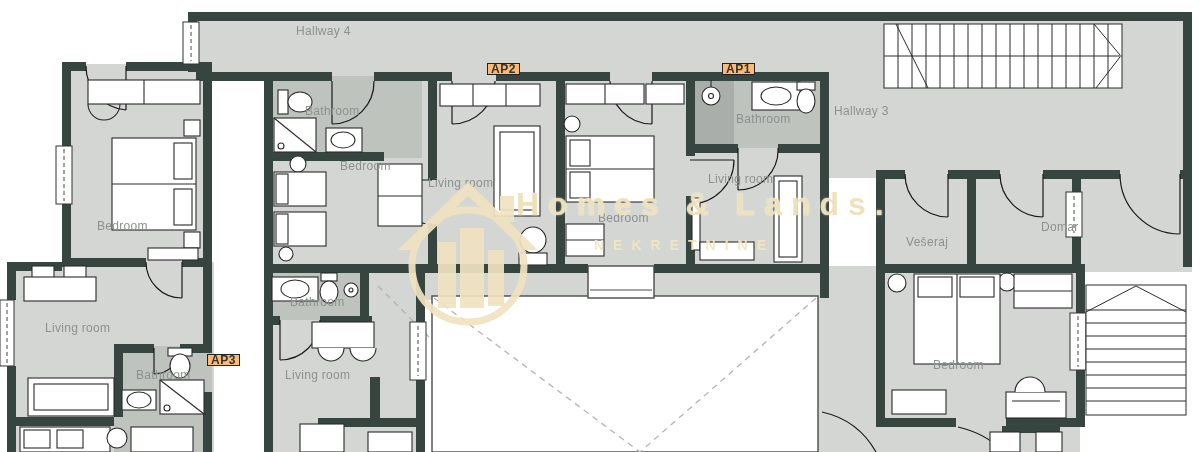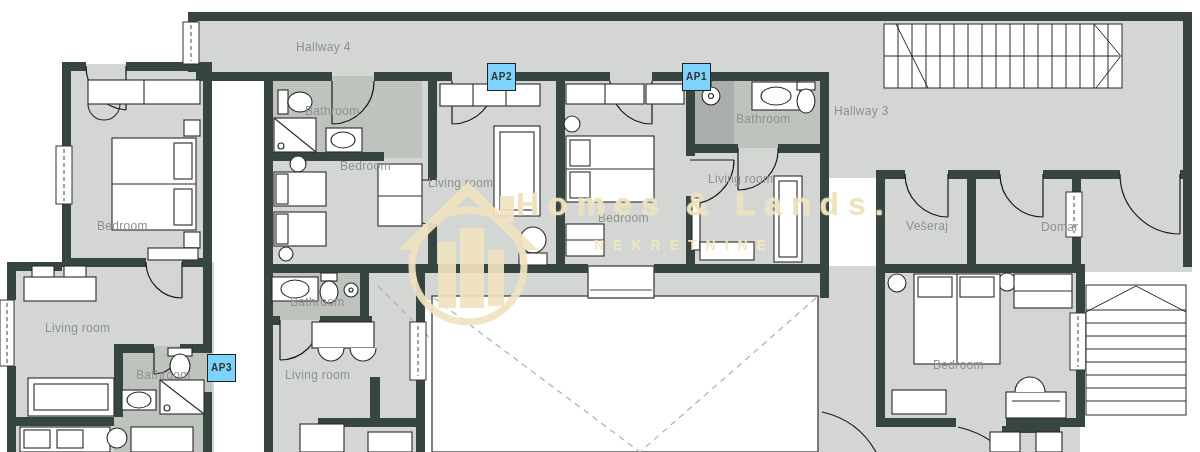--- a/index.html
+++ b/index.html
@@ -1,21 +1,21 @@
 <!DOCTYPE html>
 <html><head>
 <meta charset="utf-8">
 <style>
   html,body{margin:0;padding:0;background:#fff;}
   .stage{position:relative;width:1200px;height:452px;background:#ffffff;overflow:hidden;
          font-family:"Liberation Sans",sans-serif;}
   .plan{position:absolute;left:0;top:0;width:1200px;height:452px;}
   .rlabel{position:absolute;font-size:12px;color:#8d928e;white-space:nowrap;letter-spacing:.3px;}
-  .badge{position:absolute;background:#7dd3fc;border:1px solid #222;color:#333;
-         font-size:10px;font-weight:bold;line-height:10px;padding:8px 3px;letter-spacing:.5px;}
+  .badge{position:absolute;background:#fdba74;border:1px solid #222;color:#333;
+         font-size:12px;font-weight:bold;line-height:10px;padding:0 3px;letter-spacing:.5px;}
   .wm-logo{position:absolute;left:388px;top:170px;width:160px;height:160px;opacity:.92;}
   .wm-title{position:absolute;left:516px;top:186px;font-size:32px;font-weight:bold;
             letter-spacing:9px;color:rgba(238,224,182,.93);white-space:nowrap;
             text-shadow:0 0 2px rgba(255,255,255,.85);}
   .wm-sub{position:absolute;left:594px;top:237px;font-size:14px;font-weight:bold;
           letter-spacing:9px;color:rgba(242,229,192,.95);white-space:nowrap;}
 </style>
 </head>
 <body>
 
@@ -308,30 +308,30 @@
         <line x1="1014" y1="291" x2="1072" y2="291"></line>
     <rect x="892" y="390" width="54" height="24"></rect>
     <rect x="1006" y="392" width="60" height="26"></rect>
     <path d="M1015,392 a15,15 0 0 1 30,0"></path>
         <line x1="1012" y1="401" x2="1060" y2="401"></line>
     <rect x="990" y="432" width="30" height="20"></rect>
         <rect x="1036" y="432" width="26" height="20"></rect>
   </g>
 </svg>
 
-  <div class="rlabel" style="left:296px;top:40px">Hallway 4</div>
+  <div class="rlabel" style="left:296px;top:24px">Hallway 4</div>
   <div class="rlabel" style="left:834px;top:104px">Hallway 3</div>
   <div class="rlabel" style="left:97px;top:219px">Bedroom</div>
   <div class="rlabel" style="left:305px;top:104px">Bathroom</div>
   <div class="rlabel" style="left:340px;top:159px">Bedroom</div>
   <div class="rlabel" style="left:428px;top:176px">Living room</div>
   <div class="rlabel" style="left:598px;top:211px">Bedroom</div>
   <div class="rlabel" style="left:736px;top:112px">Bathroom</div>
   <div class="rlabel" style="left:708px;top:172px">Living room</div>
-  <div class="rlabel" style="left:906px;top:219px">Vešeraj</div>
+  <div class="rlabel" style="left:906px;top:235px">Vešeraj</div>
   <div class="rlabel" style="left:1041px;top:220px">Domar</div>
   <div class="rlabel" style="left:933px;top:358px">Bedroom</div>
   <div class="rlabel" style="left:45px;top:321px">Living room</div>
   <div class="rlabel" style="left:136px;top:368px">Bathroom</div>
   <div class="rlabel" style="left:290px;top:295px">Bathroom</div>
   <div class="rlabel" style="left:285px;top:368px">Living room</div>
 
   <div>
     <svg class="wm-logo" viewBox="0 0 160 160" xmlns="http://www.w3.org/2000/svg">
       <g fill="#f0e3c1">
@@ -341,16 +341,16 @@
         <rect x="72" y="58" width="24" height="80"></rect>
         <rect x="100" y="80" width="16" height="56"></rect>
       </g>
       <circle cx="80" cy="96" r="56" fill="none" stroke="#f0e3c1" stroke-width="7"></circle>
     </svg>
     <div class="wm-title">Homes &amp; Lands.</div>
     <div class="wm-sub">NEKRETNINE</div>
   </div>
 
   <div class="badge" style="left:487px;top:63px">AP2</div>
-  <div class="badge" style="left:682px;top:63px">AP1</div>
+  <div class="badge" style="left:722px;top:63px">AP1</div>
   <div class="badge" style="left:207px;top:354px">AP3</div>
 
 </div>
 
 </body></html>

